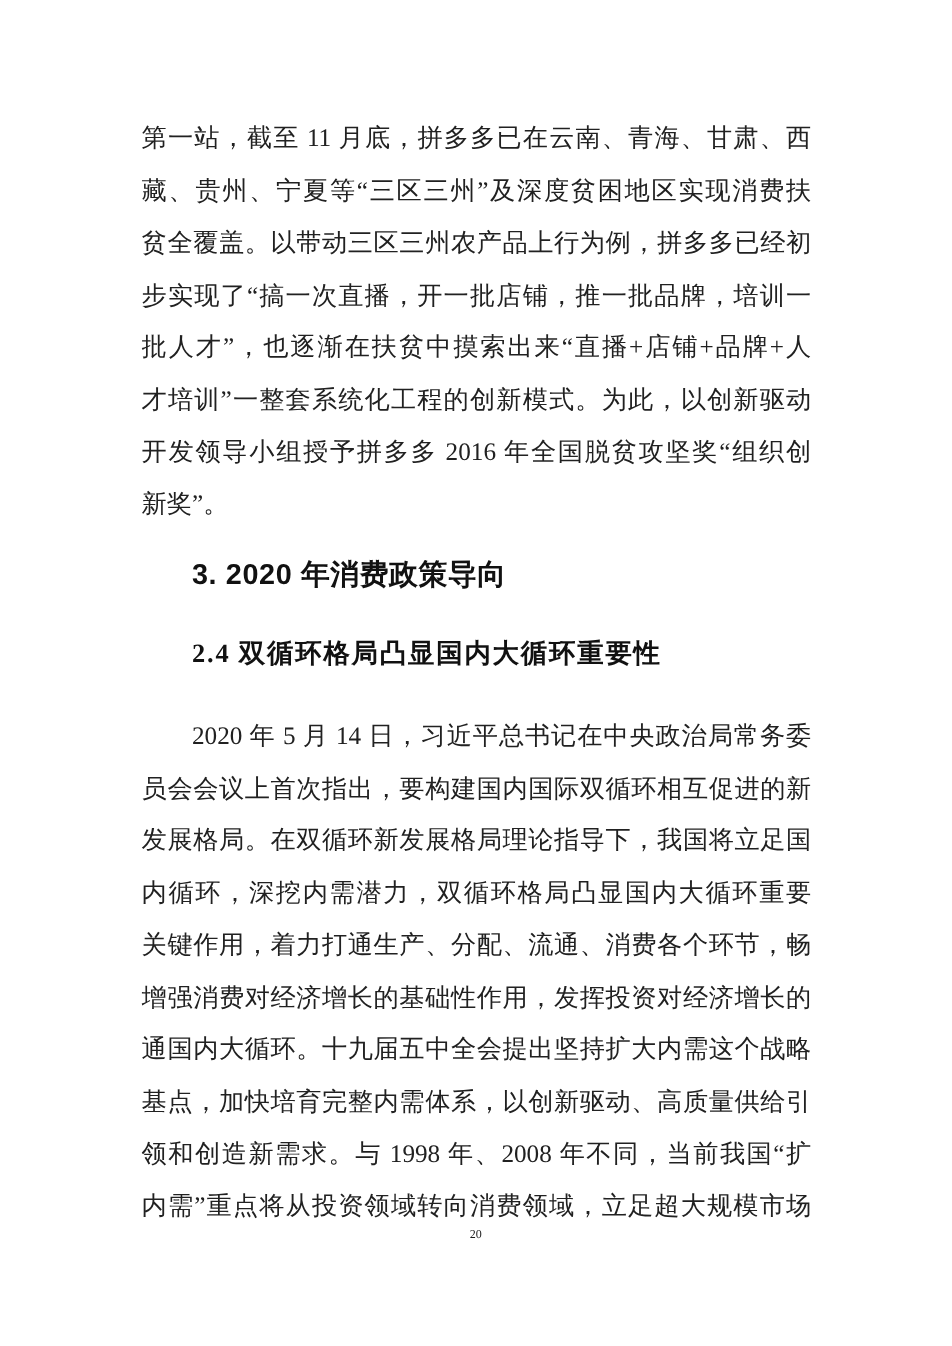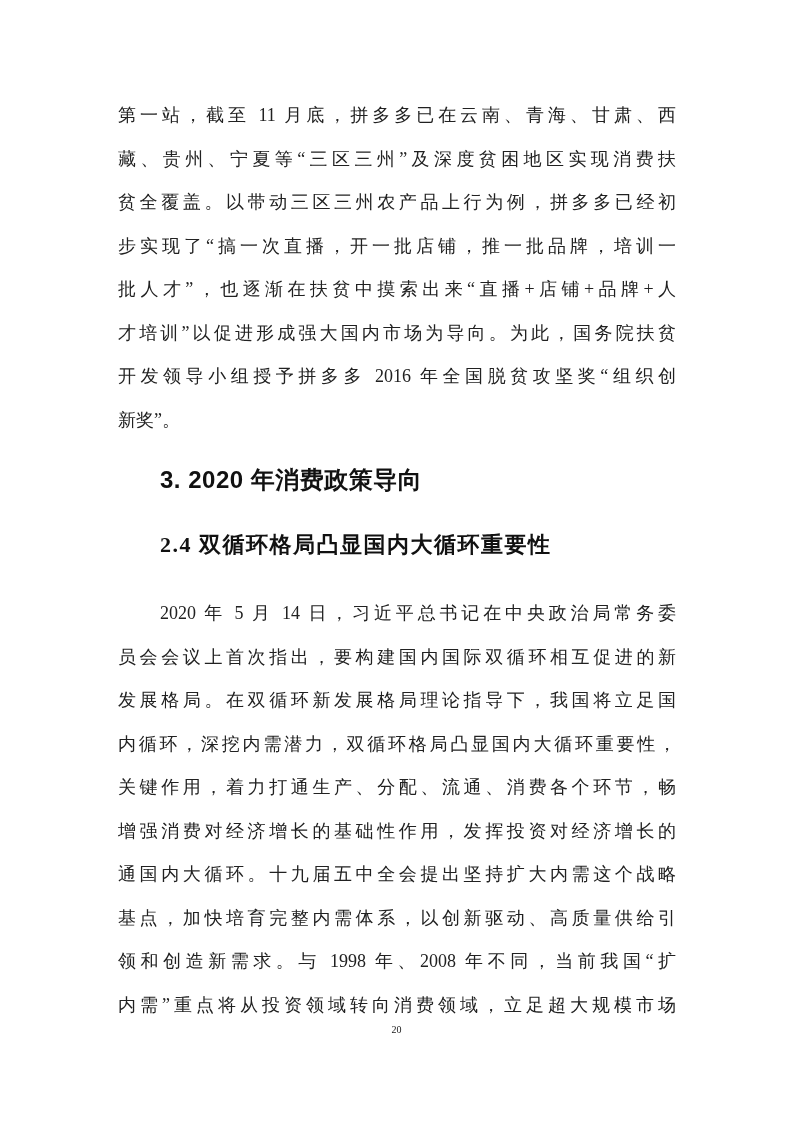--- a/index.html
+++ b/index.html
@@ -17,21 +17,21 @@
     color: #212121;
   }
   .content {
     position: absolute;
     left: 118px;
     top: 94px;
     width: 558px;
   }
   .para { margin: 0; padding: 0; }
   .line {
-    font-size: 18px;
+    font-size: 21px;
     line-height: 43.5px;
     height: 43.5px;
     text-align: justify;
     text-align-last: justify;
     text-justify: inter-character;
     overflow: hidden;
     color: #212121;
   }
   .line--left {
     text-align: left;
@@ -76,21 +76,21 @@
 
 <div class="page">
   <div class="content">
 
     <div class="para">
       <div class="line">第一站，截至 11 月底，拼多多已在云南、青海、甘肃、西</div>
       <div class="line">藏、贵州、宁夏等“三区三州”及深度贫困地区实现消费扶</div>
       <div class="line">贫全覆盖。以带动三区三州农产品上行为例，拼多多已经初</div>
       <div class="line">步实现了“搞一次直播，开一批店铺，推一批品牌，培训一</div>
       <div class="line">批人才”，也逐渐在扶贫中摸索出来“直播+店铺+品牌+人</div>
-      <div class="line">才培训”以促进形成强大国内市场为导向。为此，国务院扶贫</div>
+      <div class="line">才培训”一整套系统化工程的创新模式。为此，以创新驱动</div>
       <div class="line">开发领导小组授予拼多多 2016 年全国脱贫攻坚奖“组织创</div>
       <div class="line line--left">新奖”。</div>
     </div>
 
     <div class="h-section">3. 2020 年消费政策导向</div>
 
     <div class="h-subsection">2.4 双循环格局凸显国内大循环重要性</div>
 
     <div class="para para2">
       <div class="line line--indent">2020 年 5 月 14 日，习近平总书记在中央政治局常务委</div>

